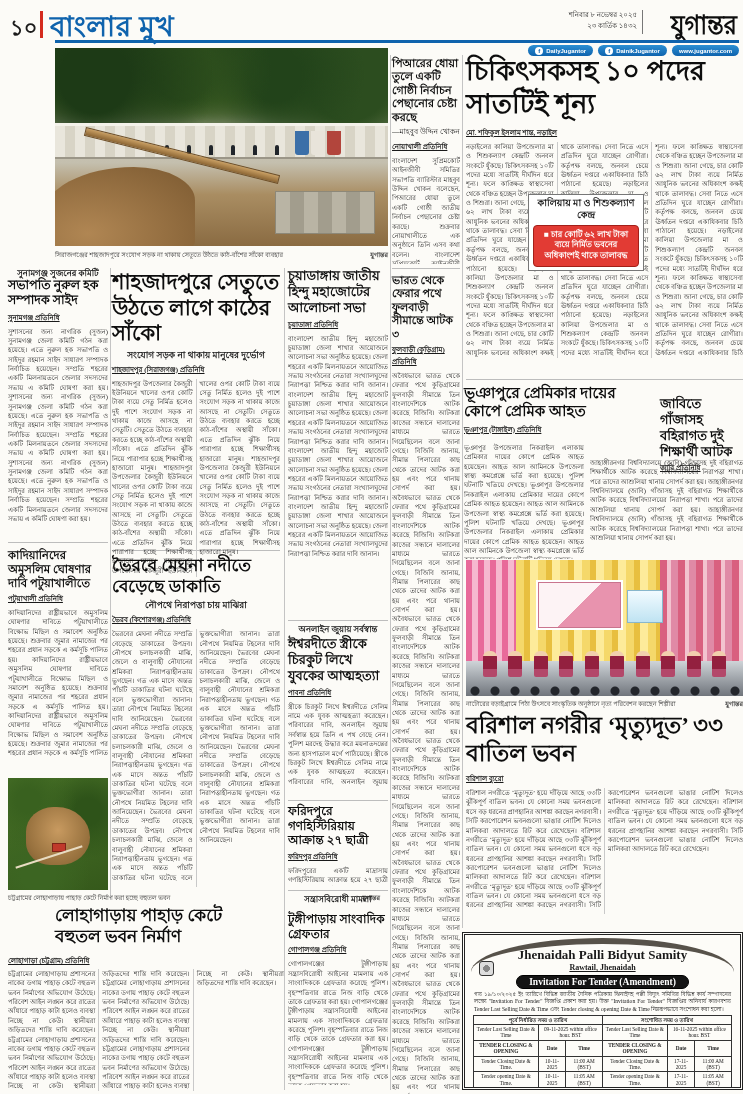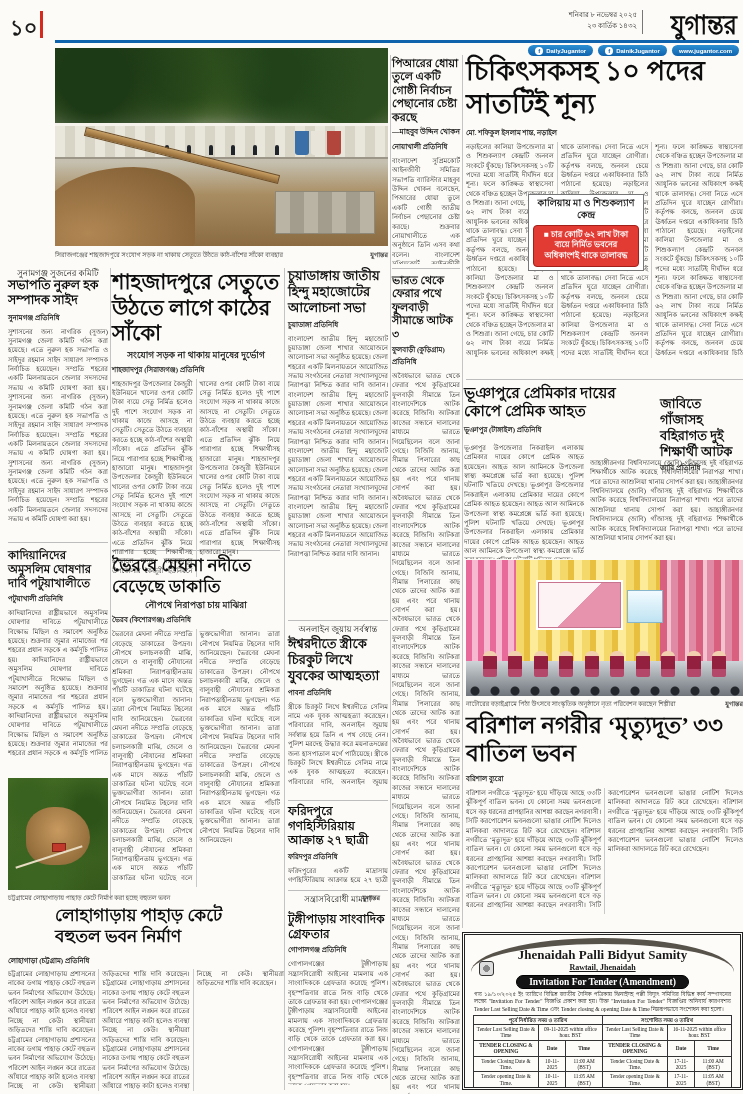--- a/index.html
+++ b/index.html
@@ -16,25 +16,25 @@
         font-family:"DejaVu Sans",sans-serif;transform:scaleY(1.1)}
   .bluerule{position:absolute;left:55px;top:40px;width:684px;height:3px;background:#0f63ad}
   .badges{position:absolute;right:4px;top:45px;display:flex;gap:5px}
   .badge{display:flex;align-items:center;gap:3px;background:linear-gradient(180deg,#2b8fd4,#0f63ad);
          color:#fff;font-family:"Liberation Sans",sans-serif;font-size:6px;font-weight:bold;
          padding:1px 7px;border-radius:8px;height:11px}
   .fb{display:inline-flex;align-items:center;justify-content:center;width:8px;height:8px;border-radius:50%;
       background:#fff;color:#0f63ad;font-size:6px;font-weight:bold;font-style:normal}
   
   .art{position:absolute}
-  .kick{font-weight:normal;text-align:center;font-size:8.5px;line-height:1.2}
+  .kick{font-weight:bold;text-align:center;font-size:8.5px;line-height:1.2}
   .hl{font-weight:bold;text-align:left;line-height:1.22;color:#0d0d0d}
   .sub{font-weight:bold;text-align:center;font-size:9px;color:#222;line-height:1.2}
-  .by{font-weight:bold;font-size:7px;margin-top:3px}
-  .byc{font-weight:bold;font-size:7.5px;text-align:center;margin-top:2px}
+  .by{font-weight:bold;font-size:7px;text-decoration:underline;margin-top:3px}
+  .byc{font-weight:normal;font-size:7.5px;margin-top:2px}
   .body{font-size:6.6px;line-height:1.42;text-align:justify;color:#262626;overflow:hidden;margin-top:3px}
   .cols2{column-count:2;column-gap:7px;column-rule:1px solid #c9c9c9;column-fill:auto}
   .cols3{column-count:3;column-gap:7px;column-rule:1px solid #c9c9c9;column-fill:auto}
   .vrule{position:absolute;width:1px;background:#c4c4c4}
   .hrule{position:absolute;height:1px;background:#bdbdbd}
   .caption{position:absolute;display:flex;justify-content:space-between;font-size:6.4px;color:#333}
   .caption .cr{font-weight:bold;margin-left:6px;white-space:nowrap}
   
   .infobox{position:absolute;background:#fff;border:1px solid #777;padding:3px 4px;text-align:center}
   .infobox .t{font-weight:bold;font-size:9.5px;line-height:1.25}
@@ -104,20 +104,21 @@
   .t-table th{font-weight:bold}
   .t-sign{margin:2px 10px 0 auto;width:62%;text-align:center;font-size:5.9px;font-weight:bold;line-height:1.35}
 </style>
 </head>
 <body>
 
 <div id="page">
 
   <span class="pageno">১০</span>
   <span class="redbar"></span>
+  <span class="section">বাংলার মুখ</span>
   <div class="dates">
     <div>শনিবার ৮ নভেম্বর ২০২৫</div>
     <div>২৩ কার্তিক ১৪৩২</div>
   </div>
   <span class="dsep"></span>
   <div class="logo">যুগান্তর</div>
   <div class="bluerule"></div>
   <div class="badges">
     <span class="badge">
         <i class="fb">f</i>

